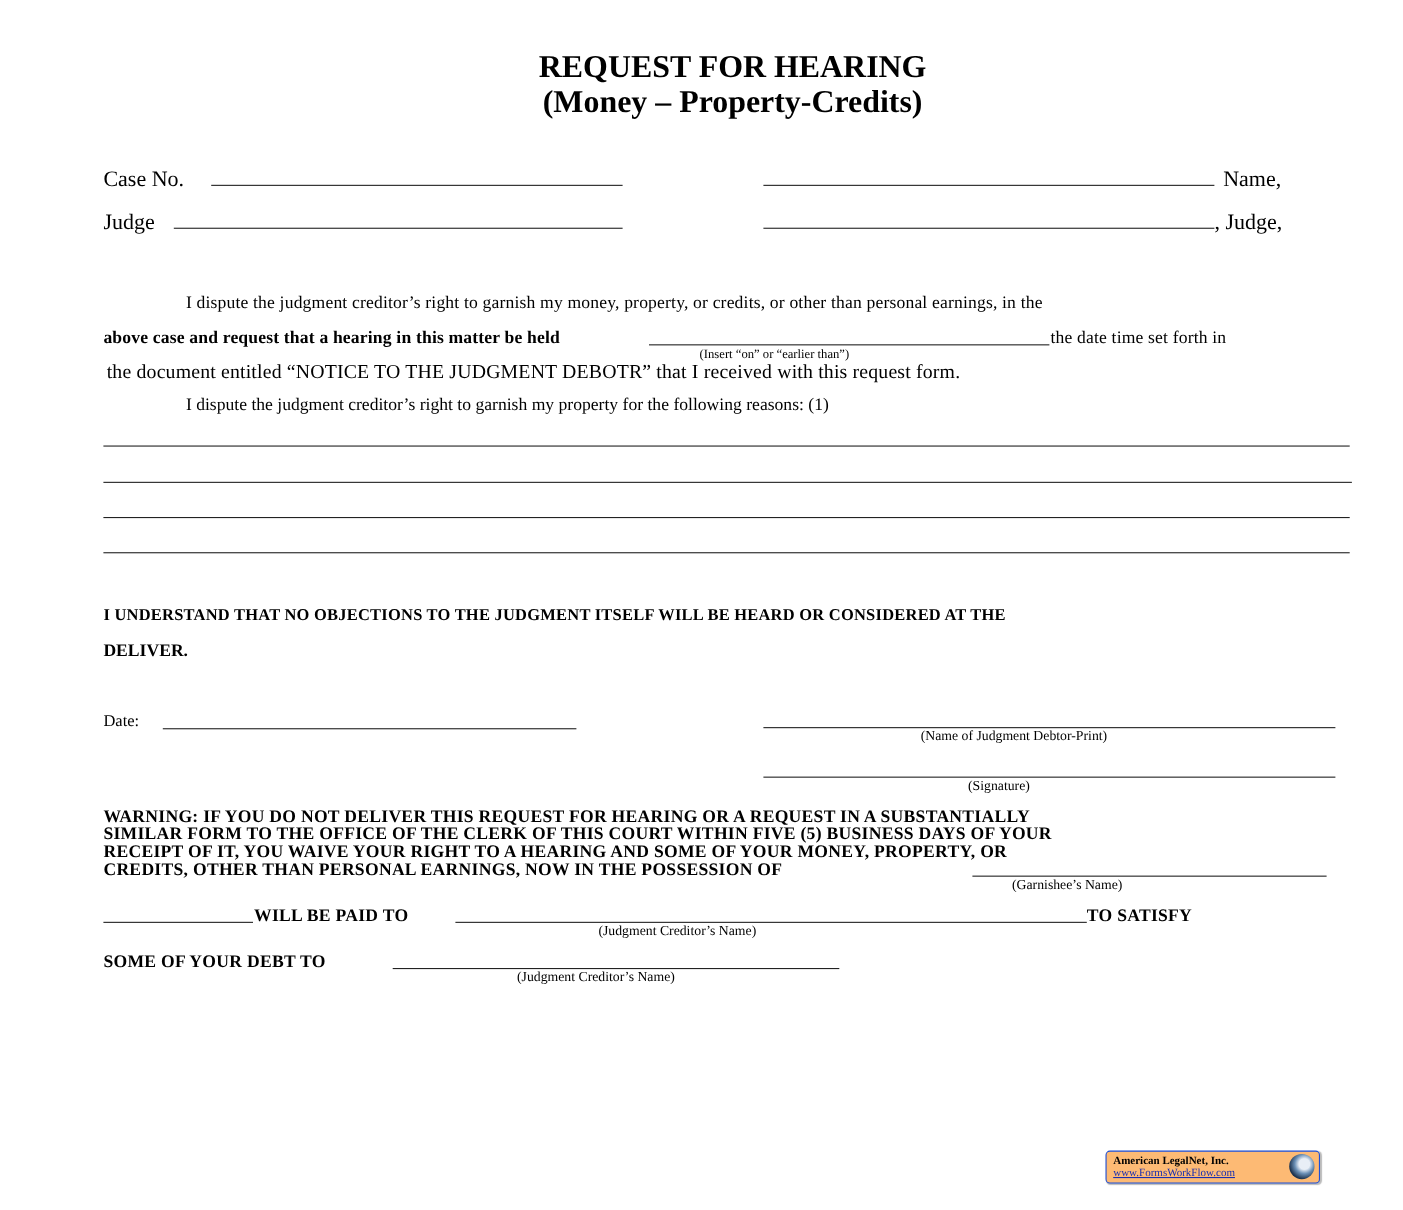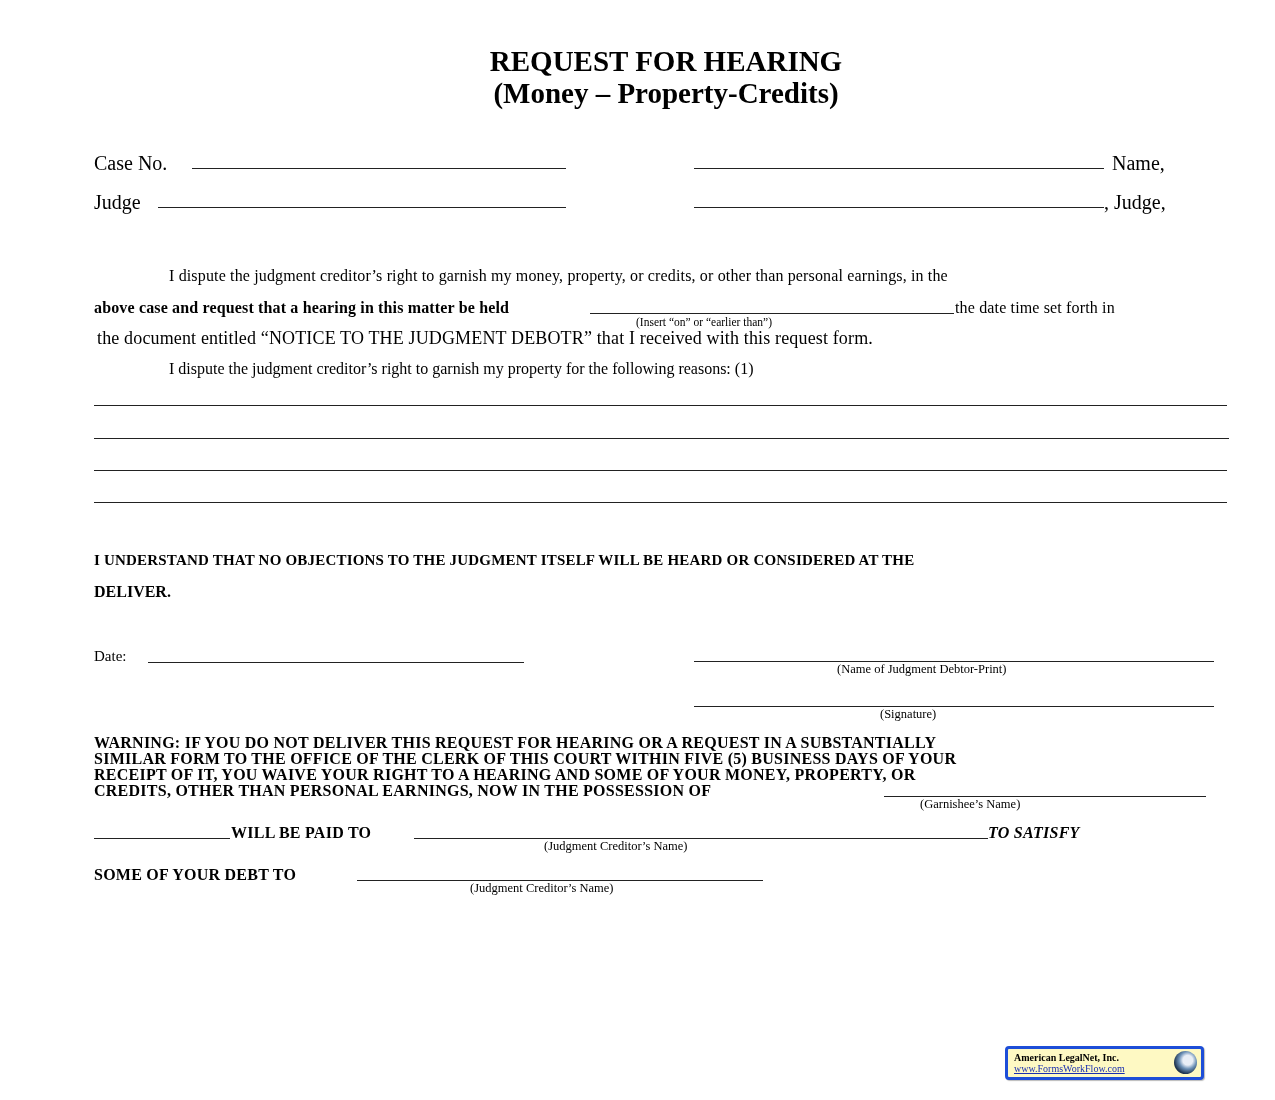--- a/index.html
+++ b/index.html
@@ -8,21 +8,21 @@
       font-family: "Liberation Serif", "DejaVu Serif", serif; color: #000;
     }
     .abs { position: absolute; white-space: nowrap; }
     .title { left: 0; width: 1332px; text-align: center; font-weight: bold; font-size: 29px; line-height: 30px; }
     .t16 { font-size: 20px; line-height: 20px; }
     .hl { position: absolute; border-bottom: 1.3px solid #222; height: 0; }
     .small { font-size: 12.5px; line-height: 13px; }
     .caps { font-weight: bold; font-size: 16px; line-height: 16px; letter-spacing: 0.25px; }
     .logo {
       position: absolute; left: 1005px; top: 1046px; width: 193px; height: 28px;
-      border: 3px solid #1d4ed8; border-radius: 4px; background: #fef9c3; box-shadow: 1px 1px 1px #bbb;
+      border: 1px solid #1d4ed8; border-radius: 4px; background: #fdba74; box-shadow: 1px 1px 1px #bbb;
     }
     .logo-name { position: absolute; left: 6px; top: 3px; font-size: 10px; font-weight: bold; }
     .logo-url { position: absolute; left: 6px; top: 14px; font-size: 10px; color: #1a2fb0; text-decoration: underline; }
     .logo-globe {
       position: absolute; right: 4px; top: 2px; width: 23px; height: 23px; border-radius: 50%;
       background: radial-gradient(circle at 60% 40%, #e8eef6 0 25%, #6a8fb5 45%, #1f3550 70%, #0e1a28 100%);
     }
   </style>
 </head>
 <body>
@@ -71,21 +71,21 @@
 <div class="abs caps" style="left:94px; top:735px;">WARNING:  IF YOU DO NOT DELIVER THIS REQUEST FOR HEARING OR A REQUEST IN A SUBSTANTIALLY</div>
 <div class="abs caps" style="left:94px; top:751px;">SIMILAR FORM TO THE OFFICE OF THE CLERK OF THIS COURT WITHIN FIVE (5) BUSINESS DAYS OF YOUR</div>
 <div class="abs caps" style="left:94px; top:767px;">RECEIPT OF IT, YOU WAIVE YOUR RIGHT TO A HEARING AND SOME OF YOUR MONEY, PROPERTY, OR</div>
 <div class="abs caps" style="left:94px; top:783px;">CREDITS, OTHER THAN PERSONAL EARNINGS, NOW IN THE POSSESSION OF</div>
 <div class="hl" style="left:884px; top:796px; width:322px;"></div>
 <div class="abs small" style="left:920px; top:798px;">(Garnishee’s Name)</div>
 
 <div class="hl" style="left:94px; top:838px; width:136px;"></div>
 <div class="abs caps" style="left:231px; top:825px;">WILL BE PAID TO</div>
 <div class="hl" style="left:414px; top:838px; width:574px;"></div>
-<div class="abs caps" style="left:988px; top:825px;font-style:italic;">TO SATISFY</div>
+<div class="abs caps" style="left:988px; top:825px;">TO SATISFY</div>
 <div class="abs small" style="left:544px; top:840px;">(Judgment Creditor’s Name)</div>
 
 <div class="abs caps" style="left:94px; top:867px;">SOME OF YOUR DEBT TO</div>
 <div class="hl" style="left:357px; top:880px; width:406px;"></div>
 <div class="abs small" style="left:470px; top:882px;">(Judgment Creditor’s Name)</div>
 
 <div class="logo">
   <span class="logo-name">American LegalNet, Inc.</span>
   <span class="logo-url">www.FormsWorkFlow.com</span>
   <span class="logo-globe"></span>

